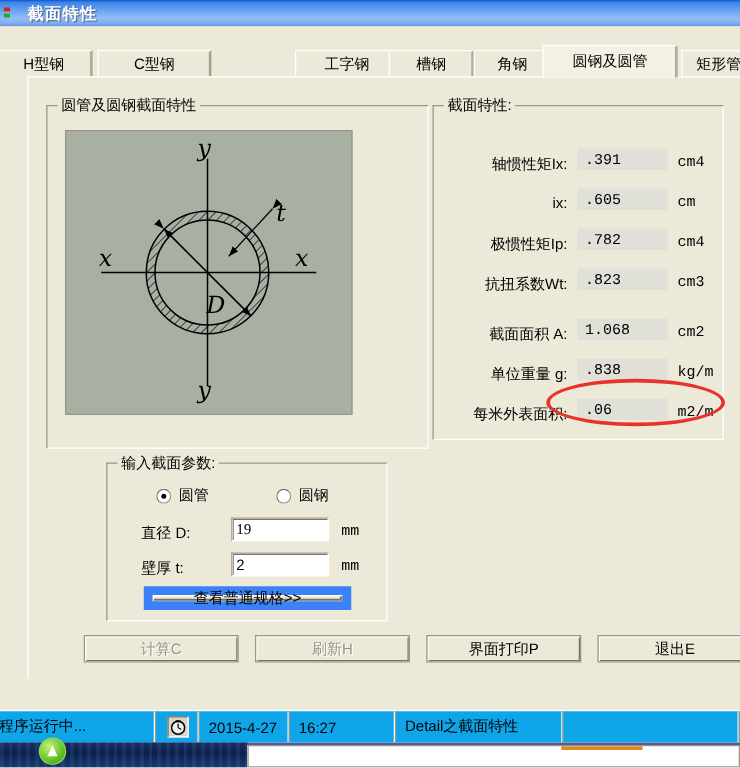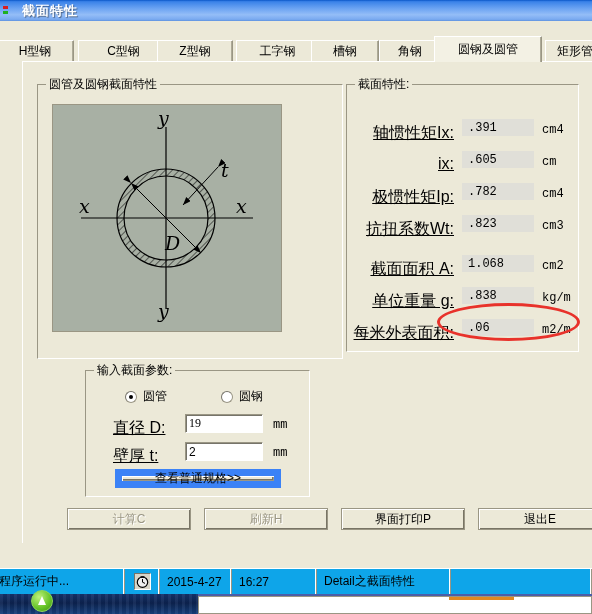--- a/index.html
+++ b/index.html
@@ -64,21 +64,21 @@
     font-size:12px;color:#000;white-space:nowrap;
   }
 
   
   .picframe{
     position:absolute;background:#a8b0a4;
     border:1px solid #9a9684;box-sizing:border-box;
   }
 
   
-  .flabel{position:absolute;font-size:16px;color:#000;white-space:nowrap;text-decoration:underline;}
+  .flabel{position:absolute;font-size:12px;color:#000;white-space:nowrap;}
   .out{
     position:absolute;background:#e0dfd8;border:none;box-sizing:border-box;
     font-size:12px;color:#000;display:flex;align-items:center;padding-left:6px;
     font-family:"Liberation Mono","DejaVu Sans Mono",monospace;
   }
   .unit{position:absolute;font-size:12px;color:#000;font-family:"Liberation Mono","DejaVu Sans Mono",monospace;}
   .inp{
     position:absolute;background:#fff;box-sizing:border-box;
     border:1px solid #9a9684;border-right-color:#fff;border-bottom-color:#fff;
     box-shadow:inset 1px 1px 0 #76746a;
@@ -167,23 +167,20 @@
   </div>
 
   <div class="client">
 
     <div class="tabstrip">
       <div class="tab" style="left:-4px;width:78px;">
           <span>H型钢</span>
         </div>
       <div class="tab" style="left:78px;width:91px;">
           <span>C型钢</span>
-        </div>
-      <div class="tab" style="left:157px;width:76px;">
-          <span>Z型钢</span>
         </div>
       <div class="tab" style="left:236px;width:83px;">
           <span>工字钢</span>
         </div>
       <div class="tab" style="left:311px;width:68px;">
           <span>槽钢</span>
         </div>
       <div class="tab" style="left:379px;width:62px;">
           <span>角钢</span>
         </div>

